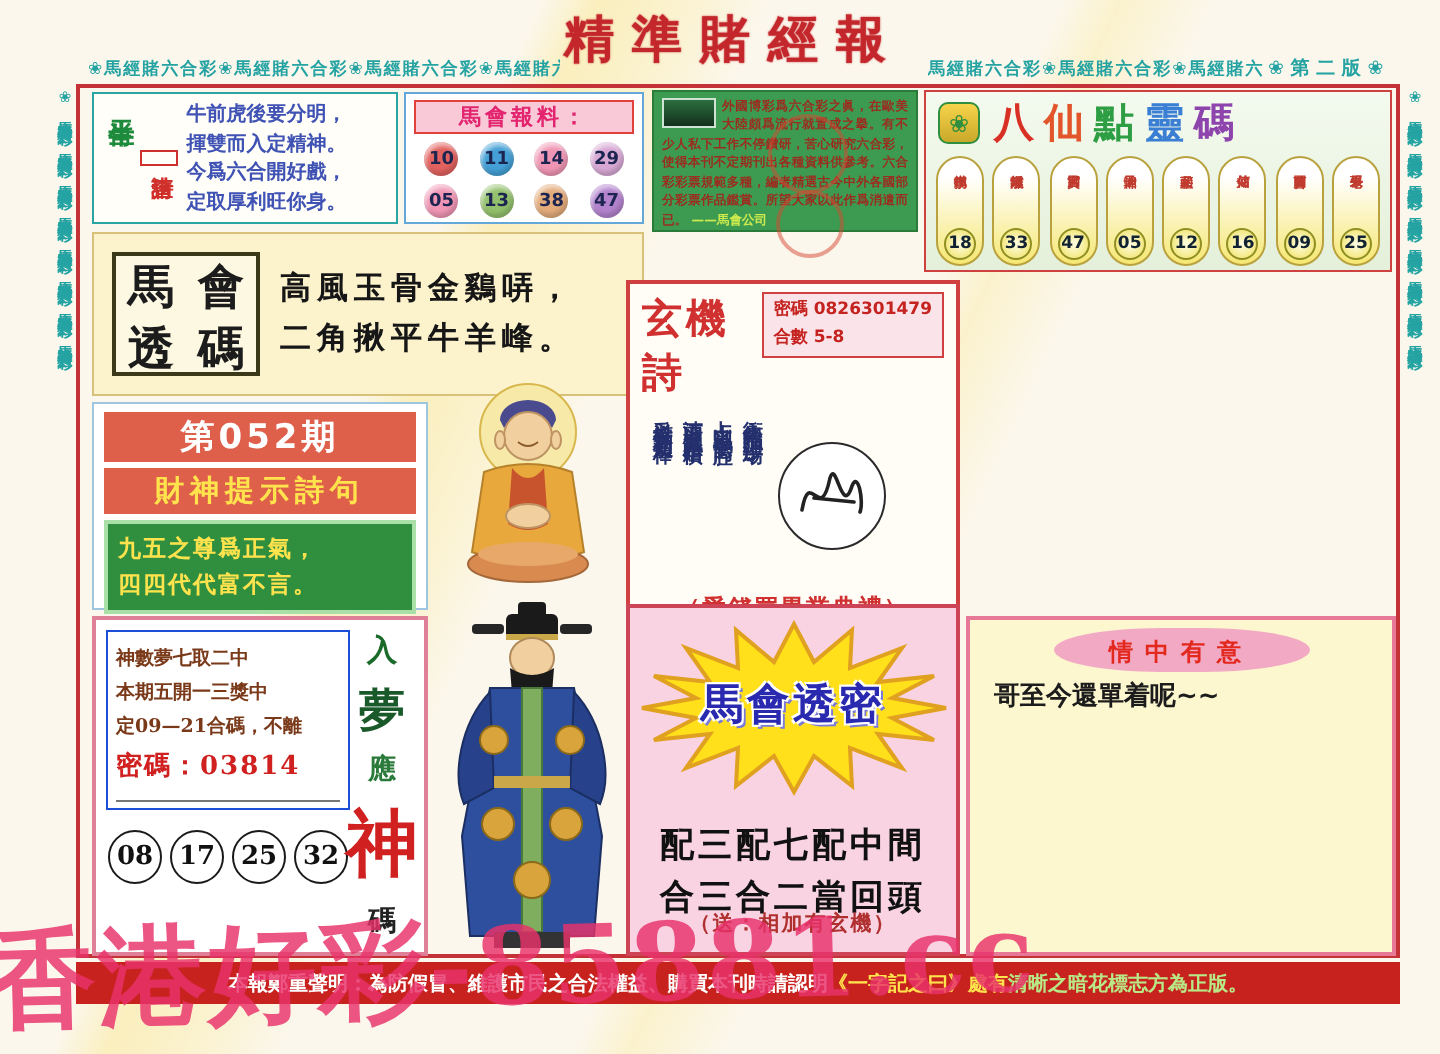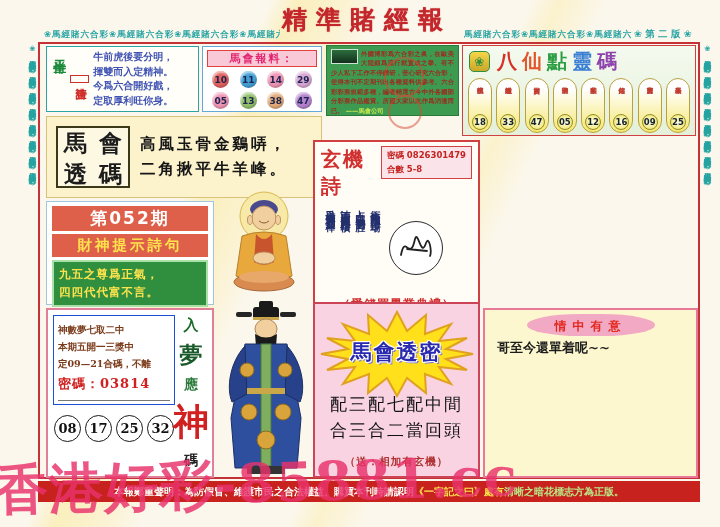--- a/index.html
+++ b/index.html
@@ -89,21 +89,21 @@
   .dr-v1 { font-size:15px; color:#1a6a2a; font-weight:bold; }
   .dr-v2 { font-size:23px; color:#1a5a2a; font-weight:bold; }
   .dr-v3 { font-size:14px; color:#2a7a3a; font-weight:bold; }
   .dr-big { font-size:36px; color:#d02020; font-weight:900; }
   .dr-small { font-size:14px; color:#222; font-weight:bold; }
   
   #p-secret { left:313px; top:302px; width:167px; height:176px; background:#f9d3e2; border:2px solid #cc4455; overflow:hidden; }
   .sec-burst { position:absolute; left:3px; top:4px; }
   .sec-title { position:absolute; top:34px; left:0; right:0; text-align:center; font-size:21px; font-weight:900; color:#2a2ab0; letter-spacing:2px; font-family:"DejaVu Serif", serif;
     text-shadow:1px 1px 0 #fff, -1px -1px 0 #fff, 1px -1px 0 #fff, -1px 1px 0 #fff, 2px 2px 0 #7a7ad8; }
-  .sec-lines { position:absolute; top:87px; left:0; right:0; text-align:center; font-family:"DejaVu Serif", serif; font-size:17px; font-weight:400; color:#111; line-height:1.55; letter-spacing:2px; }
+  .sec-lines { position:absolute; top:106px; left:0; right:0; text-align:center; font-family:"DejaVu Serif", serif; font-size:17px; font-weight:700; color:#111; line-height:1.55; letter-spacing:2px; }
   .sec-note { position:absolute; bottom:7px; left:0; right:0; text-align:center; color:#b03030; font-size:10.5px; font-weight:bold; letter-spacing:1px; }
   
   #p-love { left:483px; top:308px; width:215px; height:170px; background:#fdf7cf; border:2px solid #e87898; padding:4px 8px; }
   .love-titlewrap { text-align:center; }
   .love-oval { display:inline-block; background:#f2a9c4; border-radius:50% / 60%; padding:1px 28px; }
   .love-title { color:#e3281e; font-weight:900; font-size:12px; letter-spacing:6px; font-family:"DejaVu Serif", serif; }
   .love-sub { font-size:13px; font-weight:900; color:#1c1c1c; margin:3px 0 2px 4px; }
   .love-body { font-size:9px; color:#c04848; line-height:1.7; text-align:justify; text-indent:2em; font-weight:bold; }
   
   .footer { position:absolute; left:38px; top:481px; width:662px; height:21px; background:#c8221f; display:flex; align-items:center; justify-content:center; white-space:nowrap; font-size:10px; font-weight:bold; color:#fff; z-index:5; }

